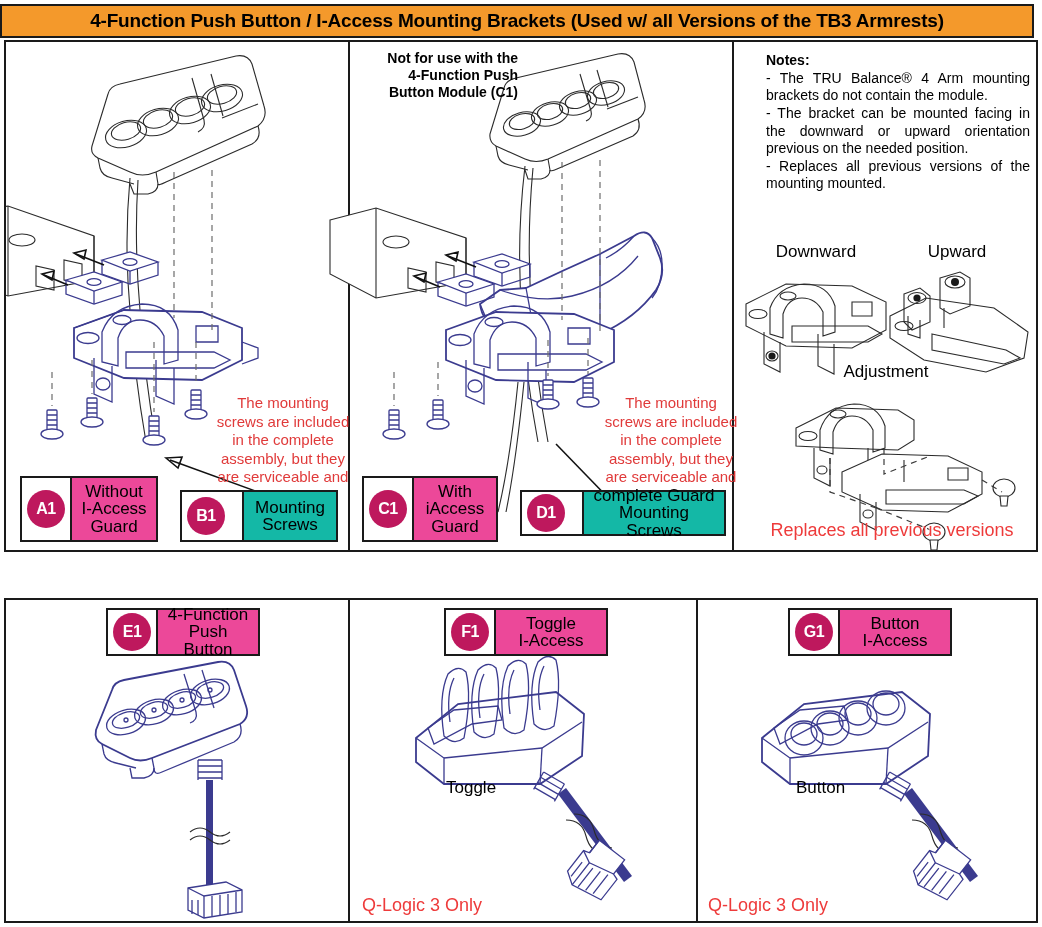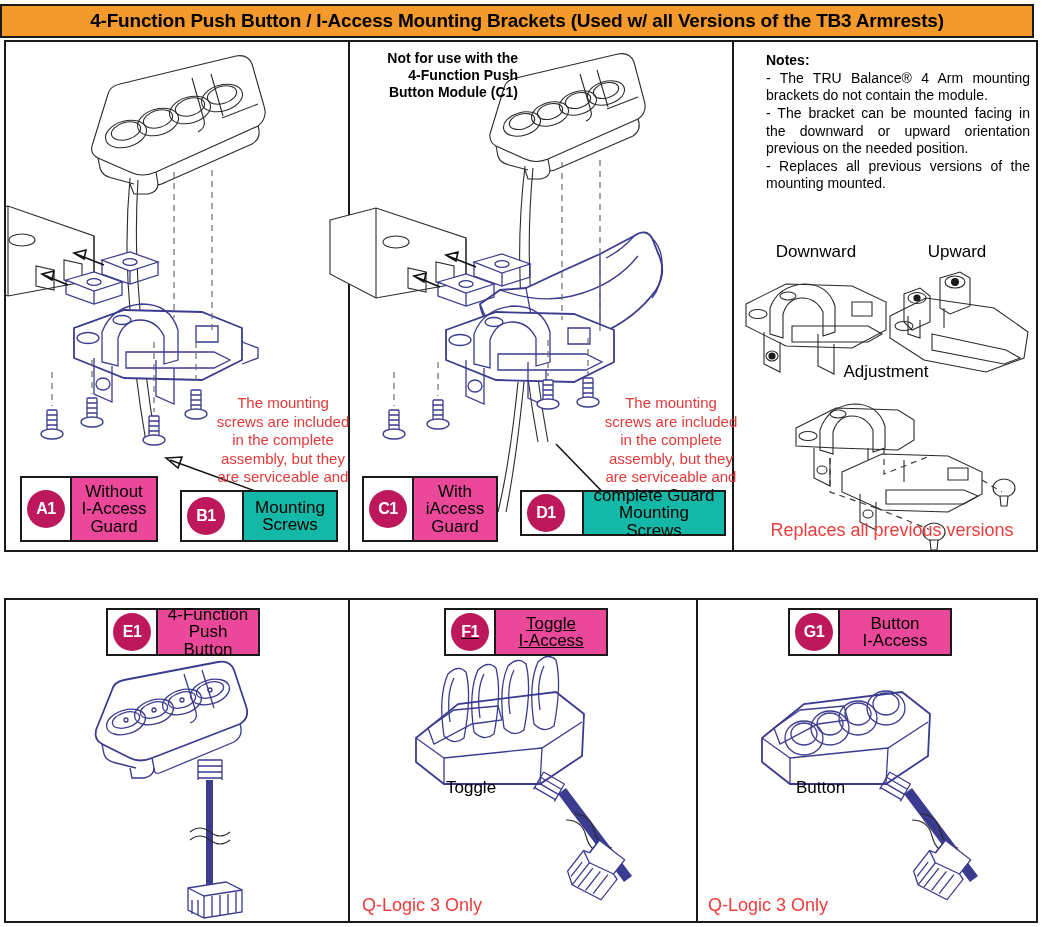--- a/index.html
+++ b/index.html
@@ -489,21 +489,21 @@
     <div class="vdiv" style="left:690px;top:0;height:321px;"></div>
 
     <div class="chip orange" style="left:100px;top:8px;width:154px;height:48px;">
       <div class="badge">
         <div class="circle">E1</div>
       </div>
       <div class="chip-text">4-Function
 Push Button</div>
     </div>
 
-    <div class="chip orange" style="left:438px;top:8px;width:164px;height:48px;text-decoration:underline;">
+    <div class="chip orange" style="left:438px;top:8px;width:164px;height:48px;">
       <div class="badge">
         <div class="circle">F1</div>
       </div>
       <div class="chip-text">Toggle
 I-Access</div>
     </div>
 
     <div class="chip orange" style="left:782px;top:8px;width:164px;height:48px;">
       <div class="badge">
         <div class="circle">G1</div>

